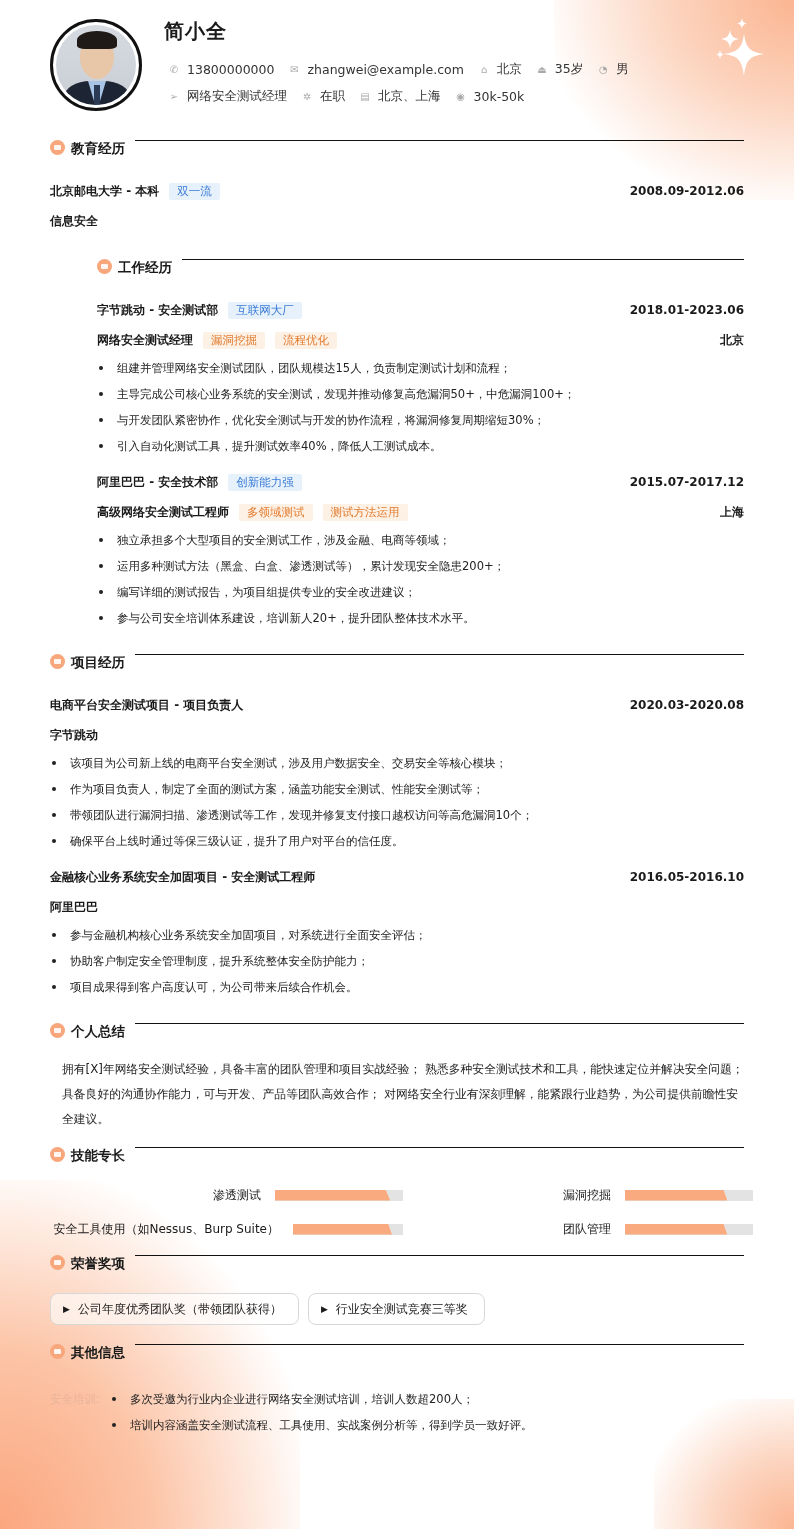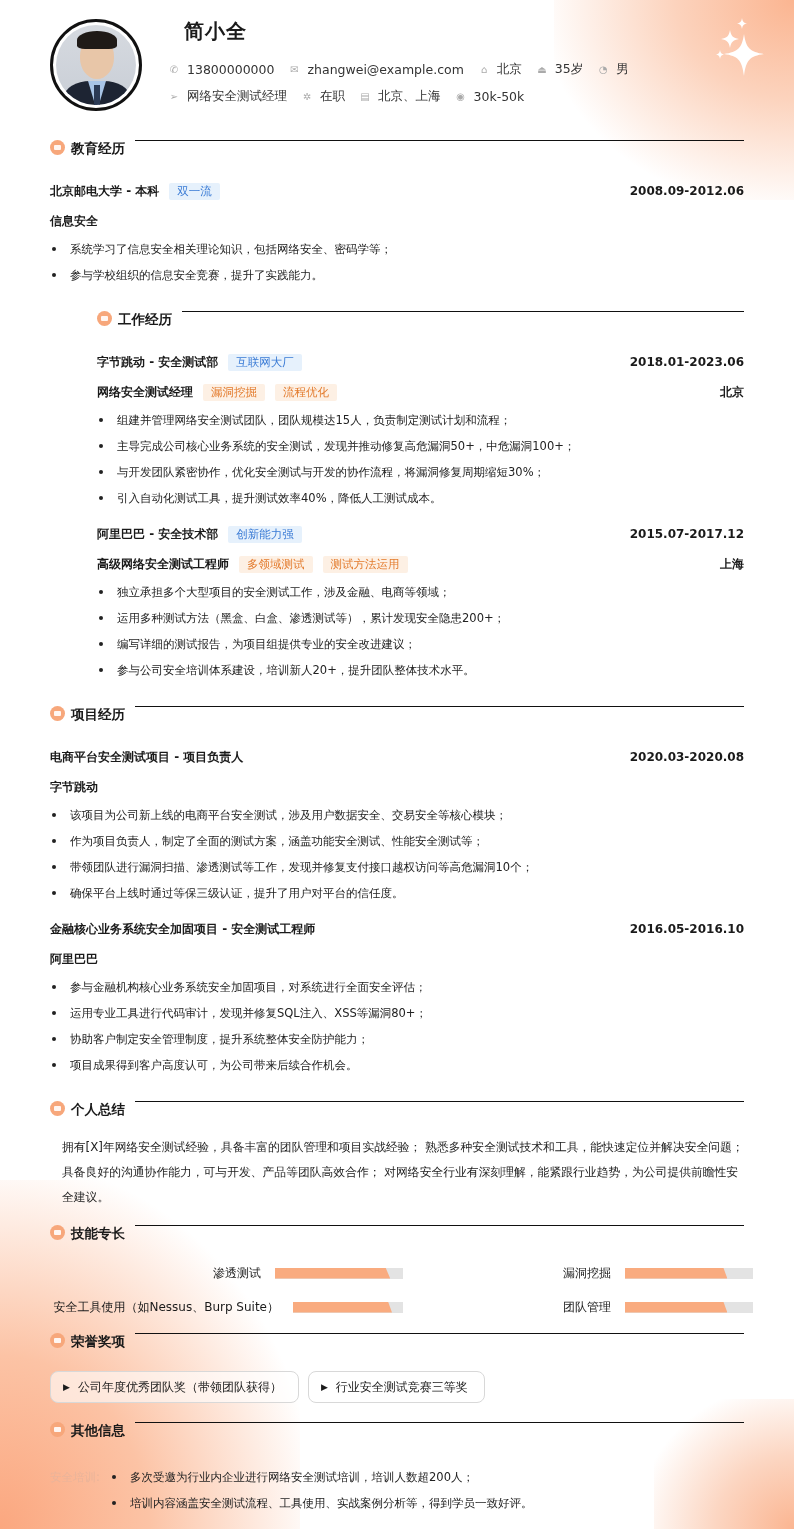--- a/index.html
+++ b/index.html
@@ -18,21 +18,21 @@
     border: 3px solid #111; background: #fff; padding: 3px; }
   .avatar-inner { width: 100%; height: 100%; border-radius: 50%; overflow: hidden; position: relative;
     background: linear-gradient(#d6dae0, #c9ced6); }
   .face { position: absolute; left: 24px; top: 12px; width: 34px; height: 42px; border-radius: 45% 45% 50% 50%; background: #e8c6a8; }
   .hair { position: absolute; left: 21px; top: 6px; width: 40px; height: 18px; border-radius: 50% 50% 20% 20%; background: #1f1a17; }
   .suit { position: absolute; left: 8px; top: 56px; width: 66px; height: 40px; border-radius: 40% 40% 0 0; background: #1d2433; }
   .shirt { position: absolute; left: 32px; top: 56px; width: 18px; height: 30px; background: #a8c4e6; clip-path: polygon(0 0,100% 0,50% 100%); }
   .tie { position: absolute; left: 38px; top: 60px; width: 6px; height: 26px; background: #2b3a55; }
   .sparkle { position: absolute; right: 22px; top: 16px; width: 60px; height: 64px; }
 
-  .name { position: absolute; left: 184px; top: 18px; font-size: 20px; font-weight: bold; letter-spacing: 1px; }
+  .name { position: absolute; left: 164px; top: 18px; font-size: 20px; font-weight: bold; letter-spacing: 1px; }
   .info-row { position: absolute; left: 168px; display: flex; align-items: center; font-size: 12.5px; color: #333; }
   .info-row.r1 { top: 61px; }
   .info-row.r2 { top: 88px; }
   .info-item { display: flex; align-items: center; margin-right: 14px; }
   .ico { display: inline-block; width: 12px; height: 12px; margin-right: 7px; color: #aaa; font-size: 10px; line-height: 12px; text-align: center; }
 
   .section { margin-top: 0; }
   .sec-title { display: flex; height: 24px; }
   .sec-dot { width: 15px; height: 15px; border-radius: 50%; background: #f7a77b; margin-right: 6px; position: relative; }
   .sec-dot::after { content: ""; position: absolute; left: 4px; top: 5px; width: 7px; height: 5px; background: #fff; border-radius: 1px; opacity: .9; }
@@ -138,24 +138,20 @@
         <span class="sec-line"></span>
       </div>
     <div style="margin-top:12px;">
       <div class="row">
           <span class="bold"><span>北京邮电大学 - 本科</span><span class="tag blue">双一流</span></span>
           <span class="bold">2008.09-2012.06</span>
         </div>
       <div class="row">
           <span class="bold">信息安全</span>
         </div>
-      <ul class="bullets">
-        <li>系统学习了信息安全相关理论知识，包括网络安全、密码学等；</li>
-        <li>参与学校组织的信息安全竞赛，提升了实践能力。</li>
-      </ul>
     </div>
   </div>
 
   <div class="section" style="margin-top:23px;margin-left:47px;">
     <div class="sec-title">
         <span class="sec-dot"></span>
         <span class="sec-name">工作经历</span>
         <span class="sec-line"></span>
       </div>
     <div style="margin-top:12px;">
@@ -216,21 +212,20 @@
     <div style="margin-top:8px;">
       <div class="row">
           <span class="bold">金融核心业务系统安全加固项目 - 安全测试工程师</span>
           <span class="bold">2016.05-2016.10</span>
         </div>
       <div class="row">
           <span class="bold">阿里巴巴</span>
         </div>
       <ul class="bullets">
         <li>参与金融机构核心业务系统安全加固项目，对系统进行全面安全评估；</li>
-        <li>运用专业工具进行代码审计，发现并修复SQL注入、XSS等漏洞80+；</li>
         <li>协助客户制定安全管理制度，提升系统整体安全防护能力；</li>
         <li>项目成果得到客户高度认可，为公司带来后续合作机会。</li>
       </ul>
     </div>
   </div>
 
   <div class="section" style="margin-top:23px;">
     <div class="sec-title">
         <span class="sec-dot"></span>
         <span class="sec-name">个人总结</span>

